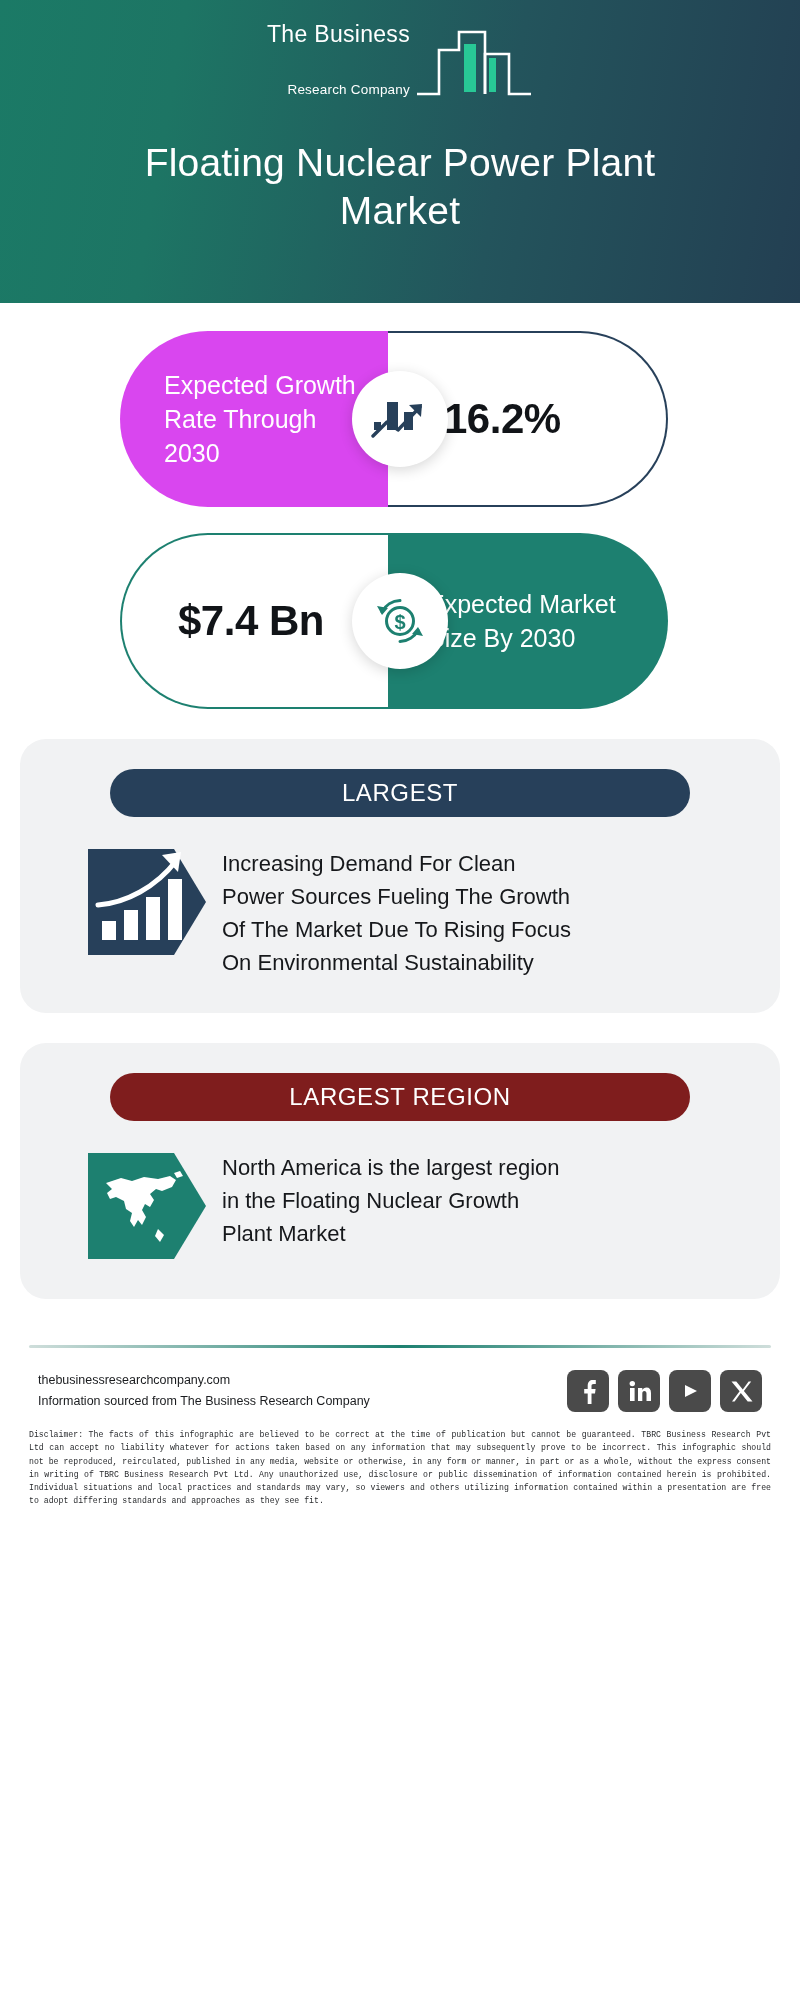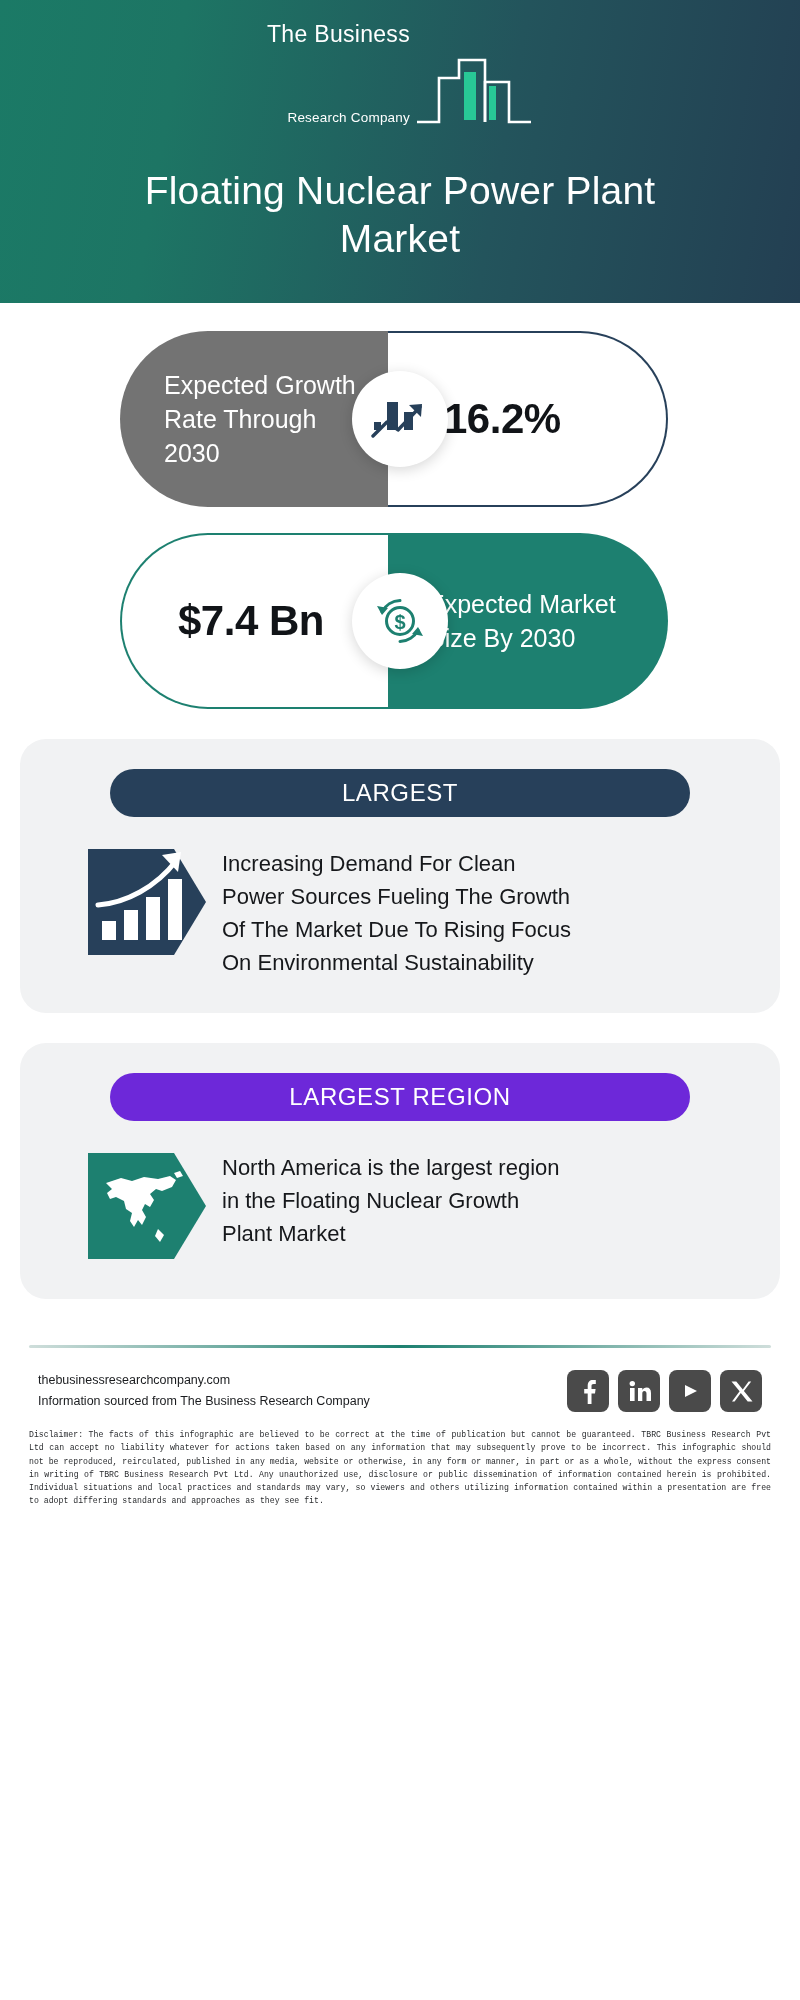--- a/index.html
+++ b/index.html
@@ -13,38 +13,38 @@
   .page { position:relative; width:800px; height:2000px; overflow:hidden; }
 
   
   .header {
     position:relative;
     height:303px;
     background:linear-gradient(100deg,#1b7a66 0%,#1d7564 22%,#23545c 62%,#233f52 100%);
     display:flex; flex-direction:column; align-items:center;
   }
   .logo-wrap { margin-top:22px; display:flex; align-items:flex-end; gap:2px; }
-  .logo-text { display:flex; flex-direction:column; align-items:flex-end; padding-bottom:4px;gap:28px; }
+  .logo-text { display:flex; flex-direction:column; align-items:flex-end; padding-bottom:4px; }
   .logo-line1 { color:#fff; font-size:23px; letter-spacing:.3px; line-height:1.05; font-weight:400; }
   .logo-line2 { color:#fff; font-size:13.5px; letter-spacing:.2px; line-height:1.25; font-weight:400;margin-top:36px; }
   .logo-mark { margin-left:1px; margin-bottom:1px; }
   .header-title {
     margin-top:36px; width:620px; text-align:center;
     color:#ffffff; font-size:39px; line-height:1.22; font-weight:400;
     letter-spacing:.2px;
   }
 
   
   .stat { position:relative; width:560px; margin:0 auto; height:176px; }
   .stat + .stat { margin-top:26px; }
   .stat-half { position:absolute; top:0; height:176px; width:280px; display:flex; align-items:center; }
   .half-left  { left:0; }
   .half-right { left:268px; }
 
-  .fill-navy  { background:#737373; }
+  .fill-navy  { background:#d946ef; }
   .fill-teal  { background:#1d8070; }
 
   .r-left  { border-radius:88px 0 0 88px; }
   .r-right { border-radius:0 88px 88px 0; }
 
   .outline-navy {
     border:2.5px solid #27405a; border-left:none;
     border-radius:0 88px 88px 0; background:#fff;
   }
   .outline-teal {
@@ -77,21 +77,21 @@
     width:760px; margin:0 auto; background:#f1f2f3;
     border-radius:26px; padding:30px 34px 34px 34px;
   }
   .block + .block { margin-top:30px; }
   .pill {
     width:580px; margin:0 auto; height:48px; border-radius:24px;
     display:flex; align-items:center; justify-content:center;
     color:#ffffff; font-size:24px; letter-spacing:.6px; font-weight:400;
   }
   .pill-navy { background:#27405a; }
-  .pill-teal { background:#6d28d9; }
+  .pill-teal { background:#7f1d1d; }
   .block-body { display:flex; align-items:flex-start; gap:16px; padding:26px 6px 0 34px; }
   .pent {
     flex:0 0 auto; width:118px; height:118px; position:relative;
   }
   .pent svg { display:block; }
   .block-text {
     font-size:22px; line-height:1.5; color:#16181b; font-weight:400;
     padding-top:4px; max-width:350px;
   }
 

